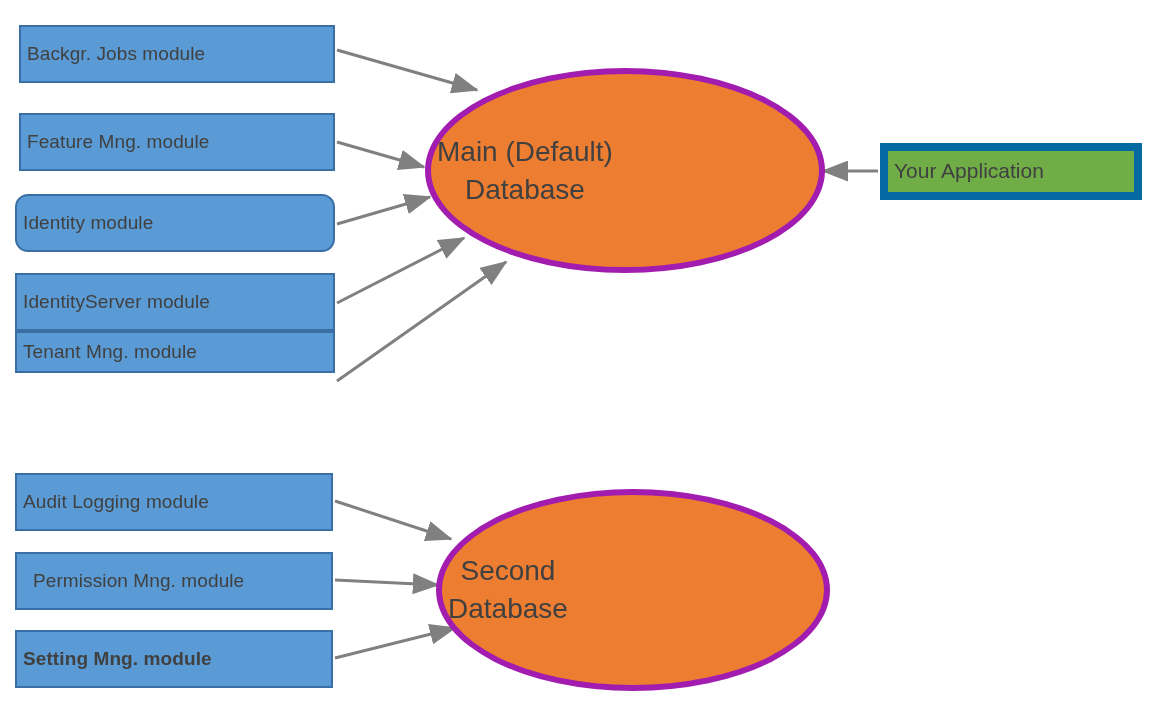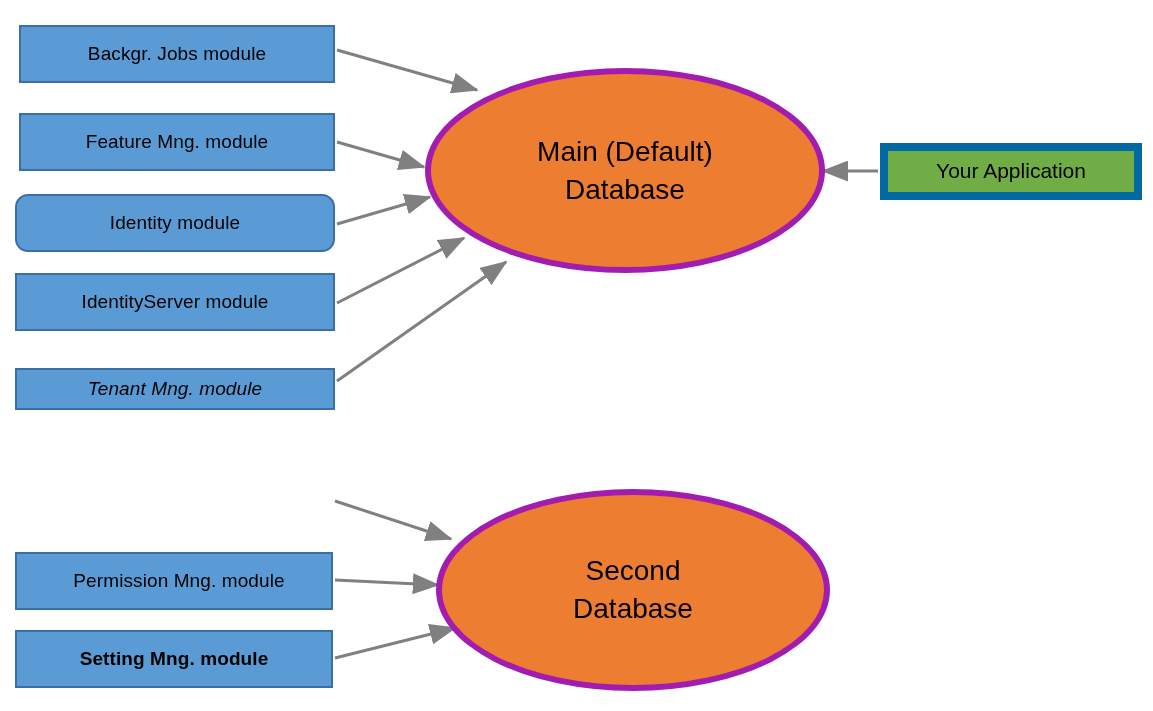--- a/index.html
+++ b/index.html
@@ -23,23 +23,23 @@
     top: 0;
     width: 1153px;
     height: 711px;
     pointer-events: none;
   }
   .node {
     position: absolute;
     box-sizing: border-box;
     display: flex;
     align-items: center;
-    justify-content: center;
+    justify-content: flex-start;
     text-align: center;
-    color: #000000;
+    color: #404040;
     line-height: 1.18;
   }
   .module-box {
     background: #5B9BD5;
     border: 2px solid #3A6FA5;
     font-size: 19px;
     letter-spacing: 0.1px;
   }
   .app-box {
     background: #70AD47;
@@ -93,24 +93,27 @@
   </div>
 
   <div class="node module-box" style="left:15px; top:194px; width:320px; height:58px;border-radius:13px;">
     <span class="node-label">Identity module</span>
   </div>
 
   <div class="node module-box" style="left:15px; top:273px; width:320px; height:58px;">
     <span class="node-label">IdentityServer module</span>
   </div>
 
-  <div class="node module-box" style="left:15px; top:368px; width:320px; height:42px;font-style:italic;">
+  <div class="node module-box" style="left:15px; top:331px; width:320px; height:42px;">
     <span class="node-label">Tenant Mng. module</span>
   </div>
 
+  <div class="node module-box" style="left:15px; top:473px; width:318px; height:58px;">
+    <span class="node-label">Audit Logging module</span>
+  </div>
 
   <div class="node module-box" style="left:15px; top:552px; width:318px; height:58px;padding-left:10px;">
     <span class="node-label">Permission Mng. module</span>
   </div>
 
   <div class="node module-box" style="left:15px; top:630px; width:318px; height:58px;font-weight:bold;">
     <span class="node-label">Setting Mng. module</span>
   </div>
 
   <div class="node db-ellipse" style="left:425px; top:68px; width:400px; height:205px;">

